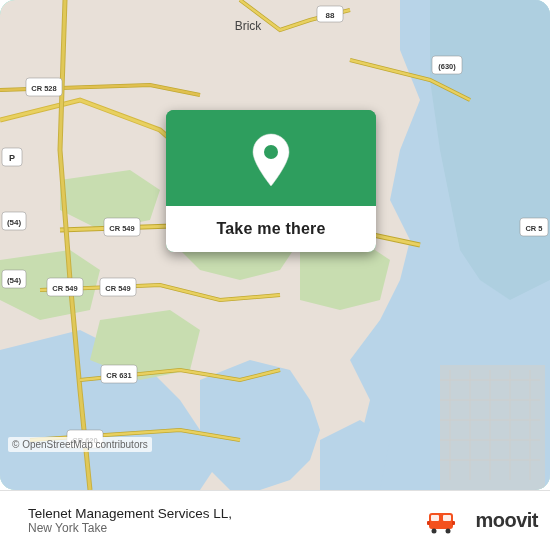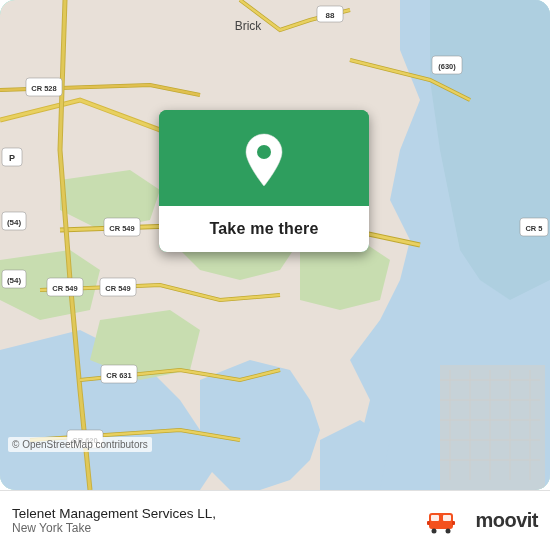--- a/index.html
+++ b/index.html
@@ -25,21 +25,21 @@
       width: 100%;
       height: 100%;
       position: absolute;
       top: 0; left: 0;
     }
 
     
     #popup-card {
       position: absolute;
       top: 110px;
-      left: 159px;
+      left: 166px;
       width: 210px;
       background: #2e9e5e;
       border-radius: 8px;
       overflow: hidden;
       box-shadow: 0 4px 12px rgba(0,0,0,0.4);
       z-index: 10;
     }
 
     #popup-icon-area {
       background: #2e9e5e;
@@ -89,20 +89,21 @@
       bottom: 38px;
       left: 8px;
       background: rgba(255,255,255,0.75);
       padding: 2px 4px;
       border-radius: 2px;
       margin-top: 24px;
     }
 
     #bottom-left {
       flex: 1;
+      margin-left: 16px;
     }
 
     #location-name {
       font-size: 13.5px;
       font-weight: 500;
       color: #222;
     }
 
     #location-sub {
       font-size: 12px;

